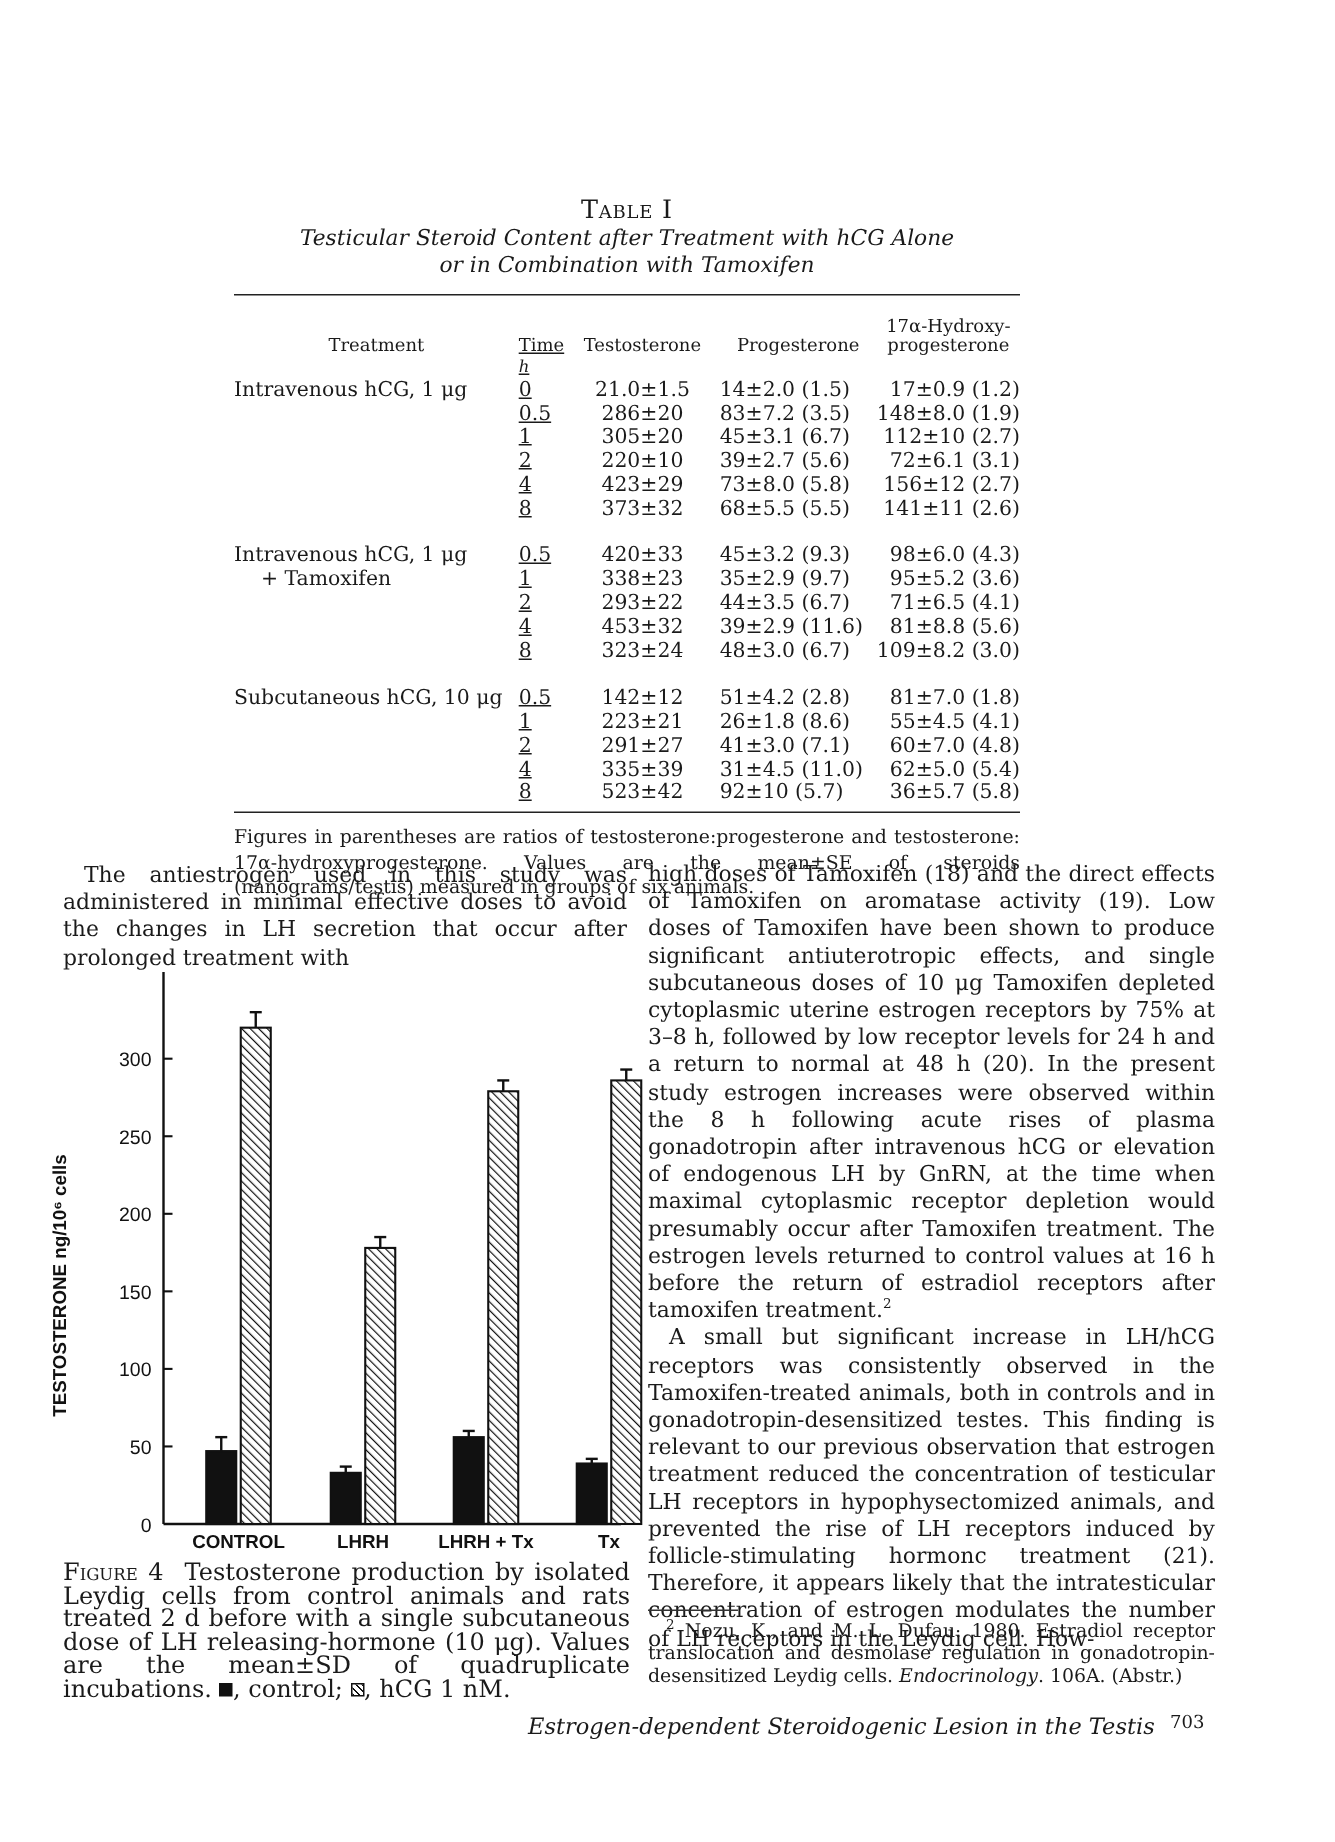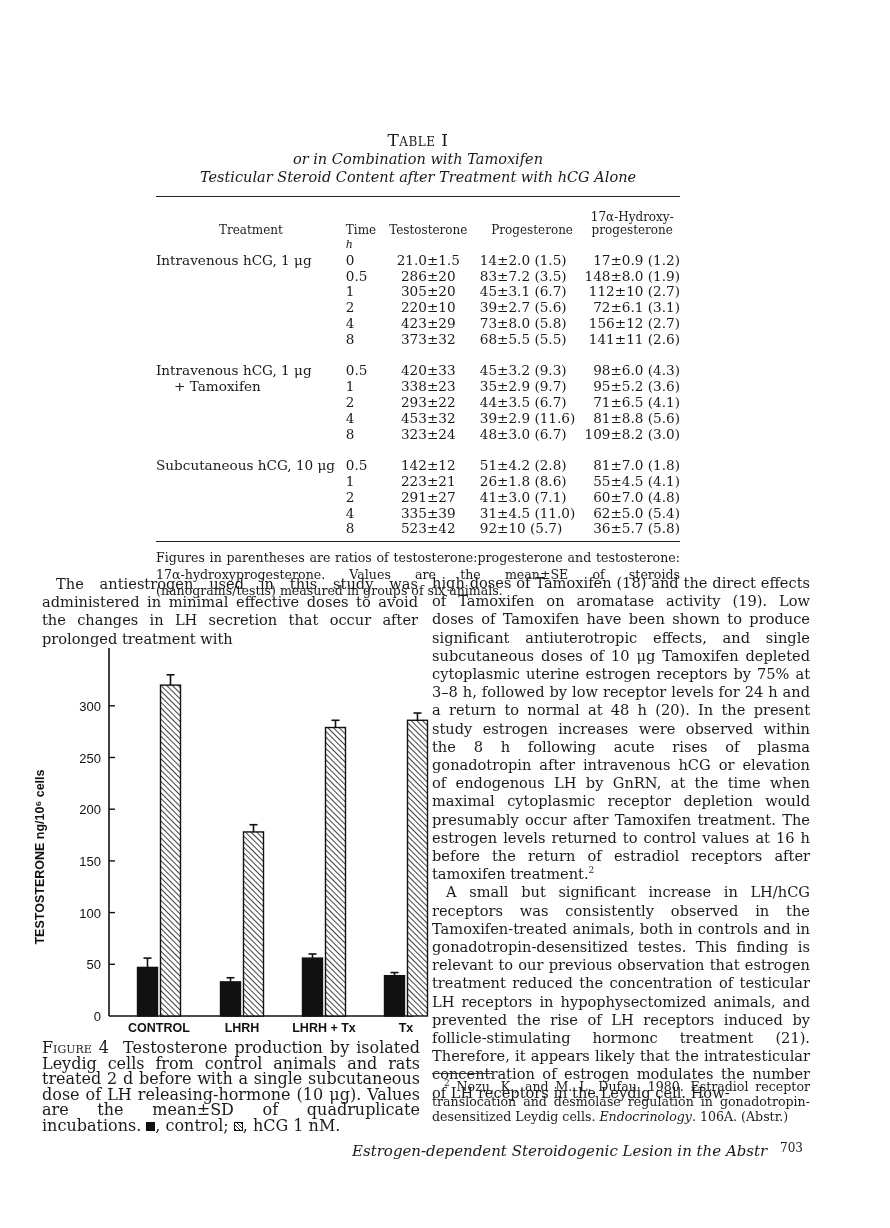--- a/index.html
+++ b/index.html
@@ -8,21 +8,21 @@
 
   
   #table-block { position:absolute; left:156px; top:82px; width:524px; }
   #table-label { text-align:center; font-size:17px; font-variant:small-caps; letter-spacing:0.5px; line-height:20px;margin-top:48px; }
   #table-title { text-align:center; font-style:italic; font-size:14.5px; line-height:18px; }
   .rule { border-top:1.5px solid #222; }
   table.data { width:100%; border-collapse:collapse; font-size:13.6px; }
   table.data th { font-weight:normal; font-size:12px; padding:0; vertical-align:bottom; height:40px; }
   table.data td { padding:0; height:15.8px; line-height:15.8px; white-space:nowrap; }
   .c-treat { width:178px; text-align:left; }
-  .c-time { width:44px; text-align:left; }
+  .c-time { width:44px; text-align:left;text-decoration:underline; }
   .c-test { width:92px; text-align:center; }
   .c-prog { width:110px; text-align:left; padding-left:8px !important; }
   .c-hyd { text-align:right; }
   th.c-treat { text-align:center; }
   th.c-prog { text-align:center; }
   th.c-hyd { text-align:center; line-height:13px; }
   .unit-row td { height:22px; font-style:italic; font-size:11px; vertical-align:top; padding-top:2px; }
   .group-gap td { height:8px; }
   #table-note { font-size:12.6px; line-height:16.5px; margin-top:8px; text-align:justify; }
 
@@ -45,22 +45,22 @@
 
   #running-footer { position:absolute; left:352px; top:1142px; font-size:15px; font-style:italic; }
   #page-number { position:absolute; left:780px; top:1141px; font-size:12px; }
 </style>
 </head>
 <body>
 
 <div id="table-block">
   <div id="table-label">Table I</div>
   <div id="table-title">
+    <div>Testicular Steroid Content after Treatment with hCG Alone</div>
     <div>or in Combination with Tamoxifen</div>
-    <div>Testicular Steroid Content after Treatment with hCG Alone</div>
   </div>
   <div class="rule" style="margin-top:10px;"></div>
   <table class="data">
     <thead>
       <tr>
         <th class="c-treat">Treatment</th>
         <th class="c-time">Time</th>
         <th class="c-test">Testosterone</th>
         <th class="c-prog">Progesterone</th>
         <th class="c-hyd">
@@ -271,14 +271,14 @@
 <div id="right-col" class="col-text">
   <p><span>high doses of Tamoxifen (18) and the direct effects of Tamoxifen on aromatase activity (19). Low doses of Tamoxifen have been shown to produce significant antiuterotropic effects, and single subcutaneous doses of 10 μg Tamoxifen depleted cytoplasmic uterine estrogen receptors by 75% at 3–8 h, followed by low receptor levels for 24 h and a return to normal at 48 h (20). In the present study estrogen increases were observed within the 8 h following acute rises of plasma gonadotropin after intravenous hCG or elevation of endogenous LH by GnRN, at the time when maximal cytoplasmic receptor depletion would presumably occur after Tamoxifen treatment. The estrogen levels returned to control values at 16 h before the return of estradiol receptors after tamoxifen treatment.</span><sup>2</sup></p>
   <p class="indent">A small but significant increase in LH/hCG receptors was consistently observed in the Tamoxifen-treated animals, both in controls and in gonadotropin-desensitized testes. This finding is relevant to our previous observation that estrogen treatment reduced the concentration of testicular LH receptors in hypophysectomized animals, and prevented the rise of LH receptors induced by follicle-stimulating hormonc treatment (21). Therefore, it appears likely that the intratesticular concentration of estrogen modulates the number of LH receptors in the Leydig cell. How-</p>
 </div>
 
 <div id="footnote-rule"></div>
 <div id="footnote">
   <div class="fn"><sup>2</sup><span> Nozu, K., and M. L. Dufau. 1980. Estradiol receptor translocation and desmolase regulation in gonadotropin-desensitized Leydig cells. </span><i>Endocrinology</i><span>. 106A. (Abstr.)</span></div>
 </div>
 
-<div id="running-footer">Estrogen-dependent Steroidogenic Lesion in the Abstr</div>
+<div id="running-footer">Estrogen-dependent Steroidogenic Lesion in the Testis</div>
 <div id="page-number">703</div>
 
 </body></html>

